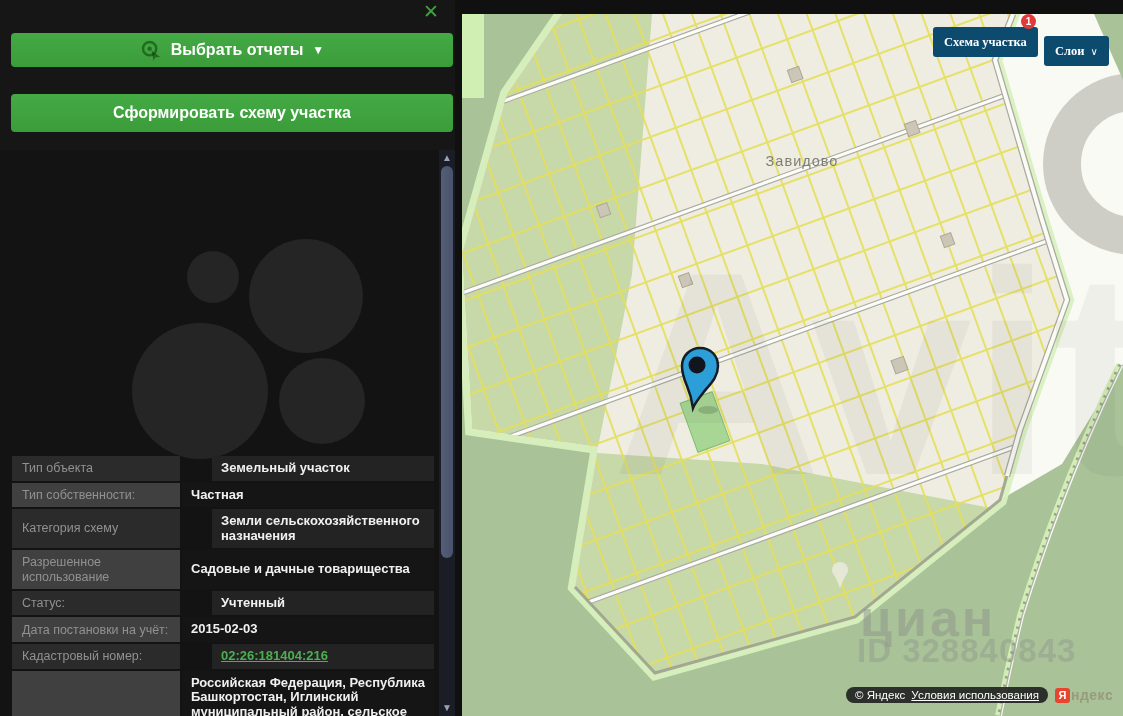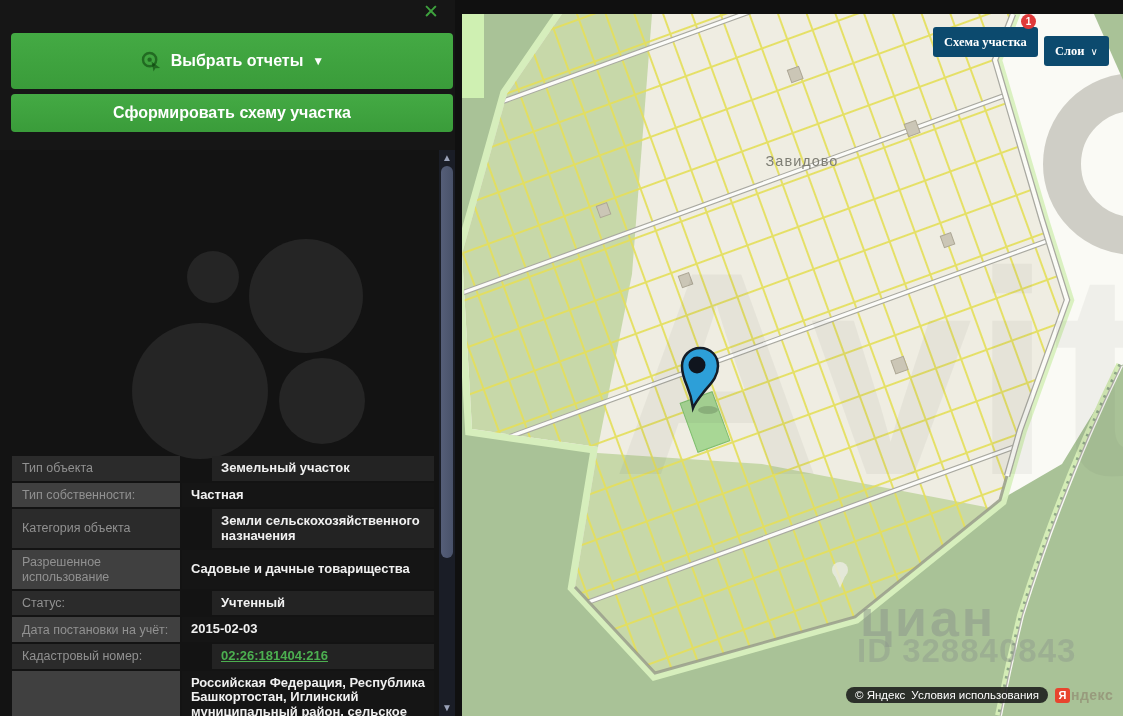--- a/index.html
+++ b/index.html
@@ -8,21 +8,21 @@
   .stage { position:relative; width:1123px; height:716px; background:#101010; }
 
   
   .panel { position:absolute; left:0; top:0; width:455px; height:716px; background:#161616; }
   .close-x { position:absolute; top:1px; left:420px; width:22px; height:22px;
     color:#3EA23E; font-size:19px; font-weight:bold; line-height:22px; text-align:center; cursor:pointer; }
   .gbtn { position:absolute; left:11px; width:442px; border:0; border-radius:4px;
     background:linear-gradient(#44aa44,#3a9c3a); color:#fff; font-weight:bold; font-size:16px;
     display:flex; align-items:center; justify-content:center; gap:9px; cursor:pointer;
     font-family:"Liberation Sans","DejaVu Sans",sans-serif; }
-  .gbtn.b1 { top:33px; height:56px; }
+  .gbtn.b1 { top:33px; height:34px; }
   .gbtn.b2 { top:94px; height:38px; }
   .scrollarea { position:absolute; left:0; right:16px; top:150px; bottom:0; background:#131313; overflow:hidden; }
   .wcircle { position:absolute; border-radius:50%; background:#252525; }
 
   
   .fields { position:absolute; left:12px; top:306px; width:422px; }
   .frow { display:grid; grid-template-columns:168px 1fr; column-gap:2px; margin-bottom:2px; }
   .flabel { color:#919191; font-size:12.5px; padding:5px 0 5px 10px; line-height:1.15; display:flex; align-items:center; }
   .fvalue { color:#f0f0f0; font-size:13px; font-weight:bold; padding:5px 4px 5px 9px; line-height:1.12; display:flex; align-items:center; }
   .frow.light .flabel { background:#2b2b2b; }
@@ -49,21 +49,21 @@
     font-size:12.5px; font-weight:bold; padding:0 11px; cursor:pointer; display:flex; align-items:center; gap:6px;
     font-family:Liberation Serif, serif; }
   .mb1 { left:933px; top:27px; }
   .mb2 { left:1044px; top:36px;justify-content:flex-end; }
   .badge { position:absolute; left:1021px; top:14px; width:15px; height:15px; border-radius:50%;
     background:#E03A3A; color:#fff; font-size:10px; font-weight:bold; line-height:15px; text-align:center; z-index:6; }
   .caret { font-size:10px; font-weight:normal; }
 
   .attrib { position:absolute; left:846px; top:687px; display:flex; align-items:center; gap:7px; z-index:5; }
   .attrib .pill { background:rgba(22,22,22,.85); border-radius:10px; padding:2px 9px; color:#fff; font-size:11.5px; white-space:nowrap; }
-  .attrib .terms { margin-left:6px; cursor:pointer;margin-top:36px; }
+  .attrib .terms { text-decoration:underline; margin-left:6px; cursor:pointer;margin-top:36px; }
   .ylogo { display:flex; align-items:center; gap:1px; }
   .ylogo .ya { width:15px; height:15px; border-radius:3px; background:#E8442E; color:#fff;
     font-size:11px; font-weight:bold; text-align:center; line-height:15px; }
   .ylogo .rest { font-size:14px; font-weight:bold; color:rgba(135,115,100,.5); letter-spacing:.5px; }
 </style>
 </head>
 <body>
 
 <div class="stage">
 
@@ -96,21 +96,21 @@
       <div class="fields" id="fields">
           <div class="frow light">
             <div class="flabel">Тип объекта</div>
             <div class="fvalue">Земельный участок</div>
           </div>
           <div class="frow dark">
             <div class="flabel">Тип собственности:</div>
             <div class="fvalue">Частная</div>
           </div>
           <div class="frow light">
-            <div class="flabel">Категория объекта</div>
+            <div class="flabel">Категория схему</div>
             <div class="fvalue">Земли сельскохозяйственного назначения</div>
           </div>
           <div class="frow dark">
             <div class="flabel">Разрешенное использование</div>
             <div class="fvalue">Садовые и дачные товарищества</div>
           </div>
           <div class="frow light">
             <div class="flabel">Статус:</div>
             <div class="fvalue">Учтенный</div>
           </div>

